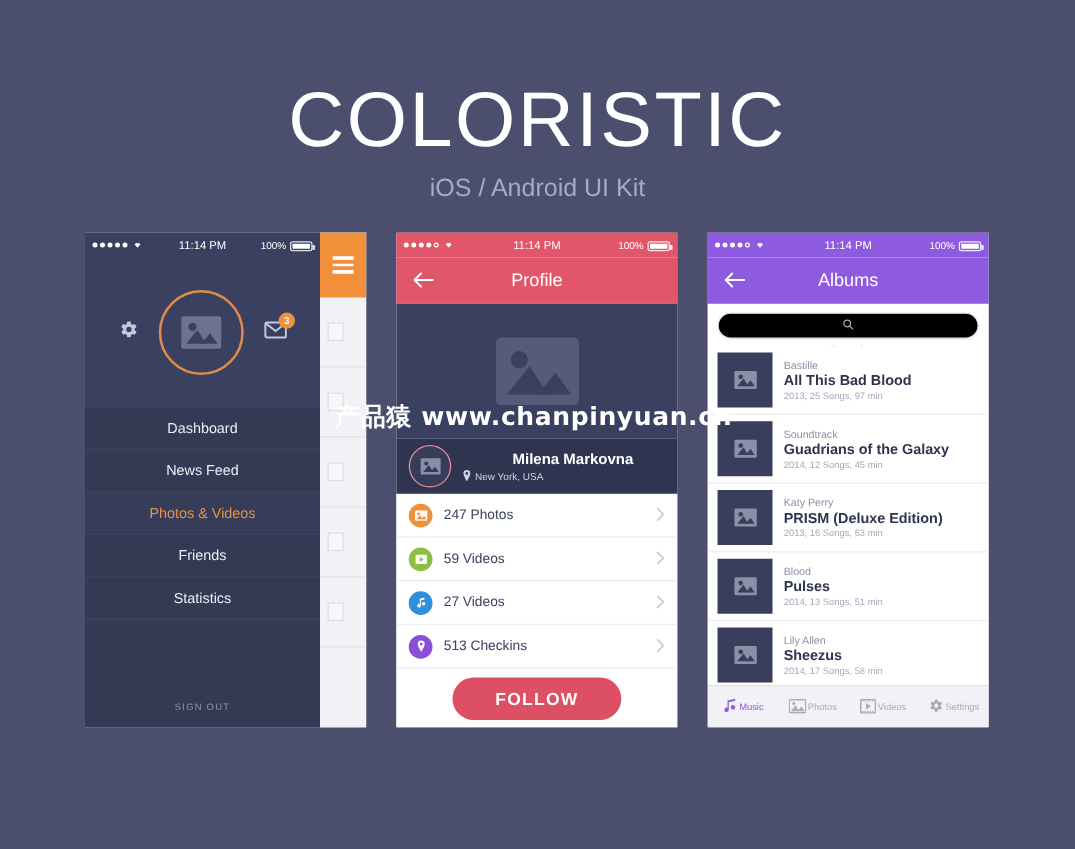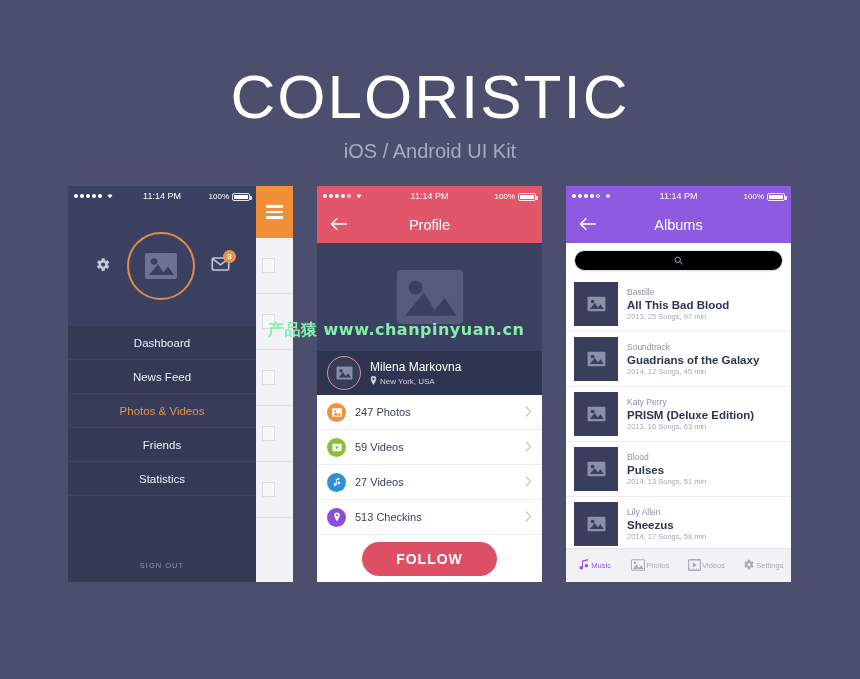--- a/index.html
+++ b/index.html
@@ -97,21 +97,21 @@
   }
   .cover-ph { opacity: .55; }
   .p2-identity {
     height: 44px; background: #2f3550; display: flex; align-items: center; padding-left: 10px; gap: 9px;
     position: relative;
   }
   .id-avatar {
     width: 34px; height: 34px; border-radius: 50%; background: #373d58; border: 1.5px solid #e88ca0;
     display: flex; align-items: center; justify-content: center; flex: none;
   }
-  .id-name { color: #fff; font-size: 12px; font-weight: normal; line-height: 15px; }
+  .id-name { color: #fff; font-size: 12px; font-weight: bold; line-height: 15px; margin-left: 40px; }
   .id-loc { color: #cfd2e2; font-size: 8px; display: flex; align-items: center; gap: 3px; margin-top: 1px; }
   .stat-list { background: #fff; }
   .stat-row {
     height: 35px; display: flex; align-items: center; padding: 0 10px; gap: 9px;
     border-bottom: 1px solid #ececf1;
   }
   .stat-ico {
     width: 19px; height: 19px; border-radius: 50%; flex: none;
     display: flex; align-items: center; justify-content: center; color: #fff; font-size: 9px;
   }
@@ -156,22 +156,22 @@
     flex: 1; display: flex; flex-direction: row; align-items: center; justify-content: center;
     gap: 1px; color: #a9abbb; font-size: 7.5px;
   }
   .tab.active { color: #8e5ae0; }
 
   
   .ph-icon svg { display: block; }
 
   
   .watermark {
-    position: absolute; left: 268px; top: 320px; font-size: 16px; font-weight: bold;
-    color: #86efac; letter-spacing: .5px; white-space: nowrap; z-index: 50;
+    position: absolute; left: 268px; top: 320px; font-size: 20px; font-weight: bold;
+    color: #ffffff; letter-spacing: .5px; white-space: nowrap; z-index: 50;
     font-family: "DejaVu Sans", sans-serif;
   }
 </style>
 </head>
 <body>
 
 <div class="stage">
 
   <div class="brand-wrap">
     <div class="brand-title">COLORISTIC</div>

